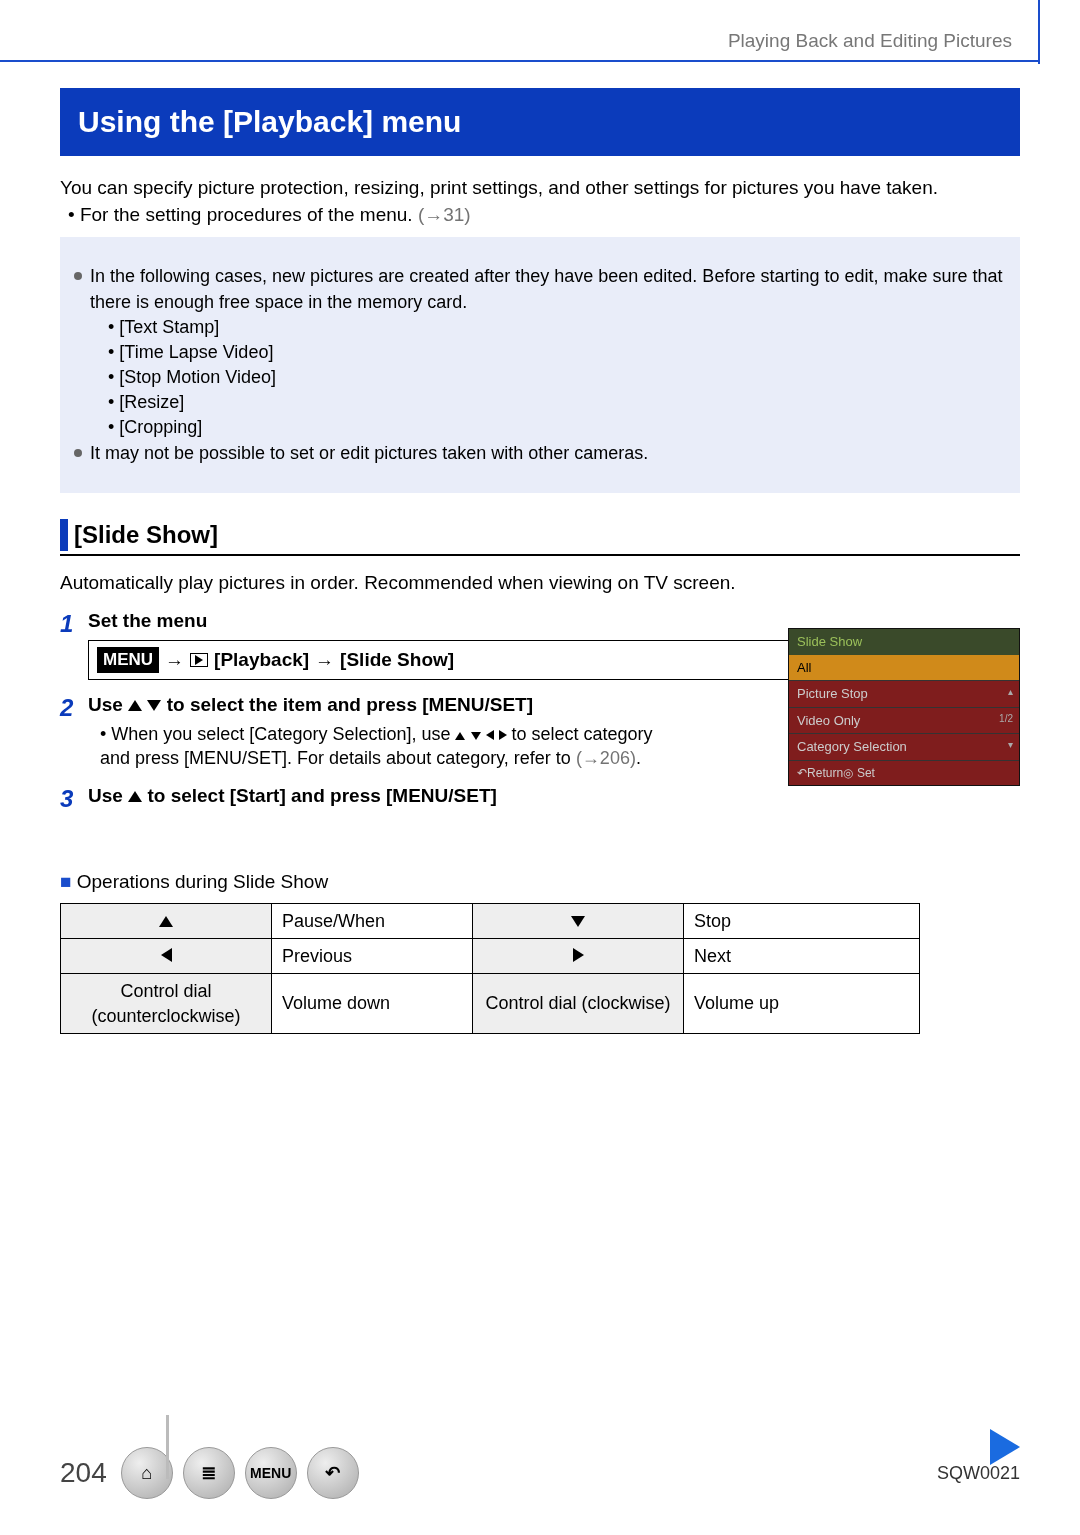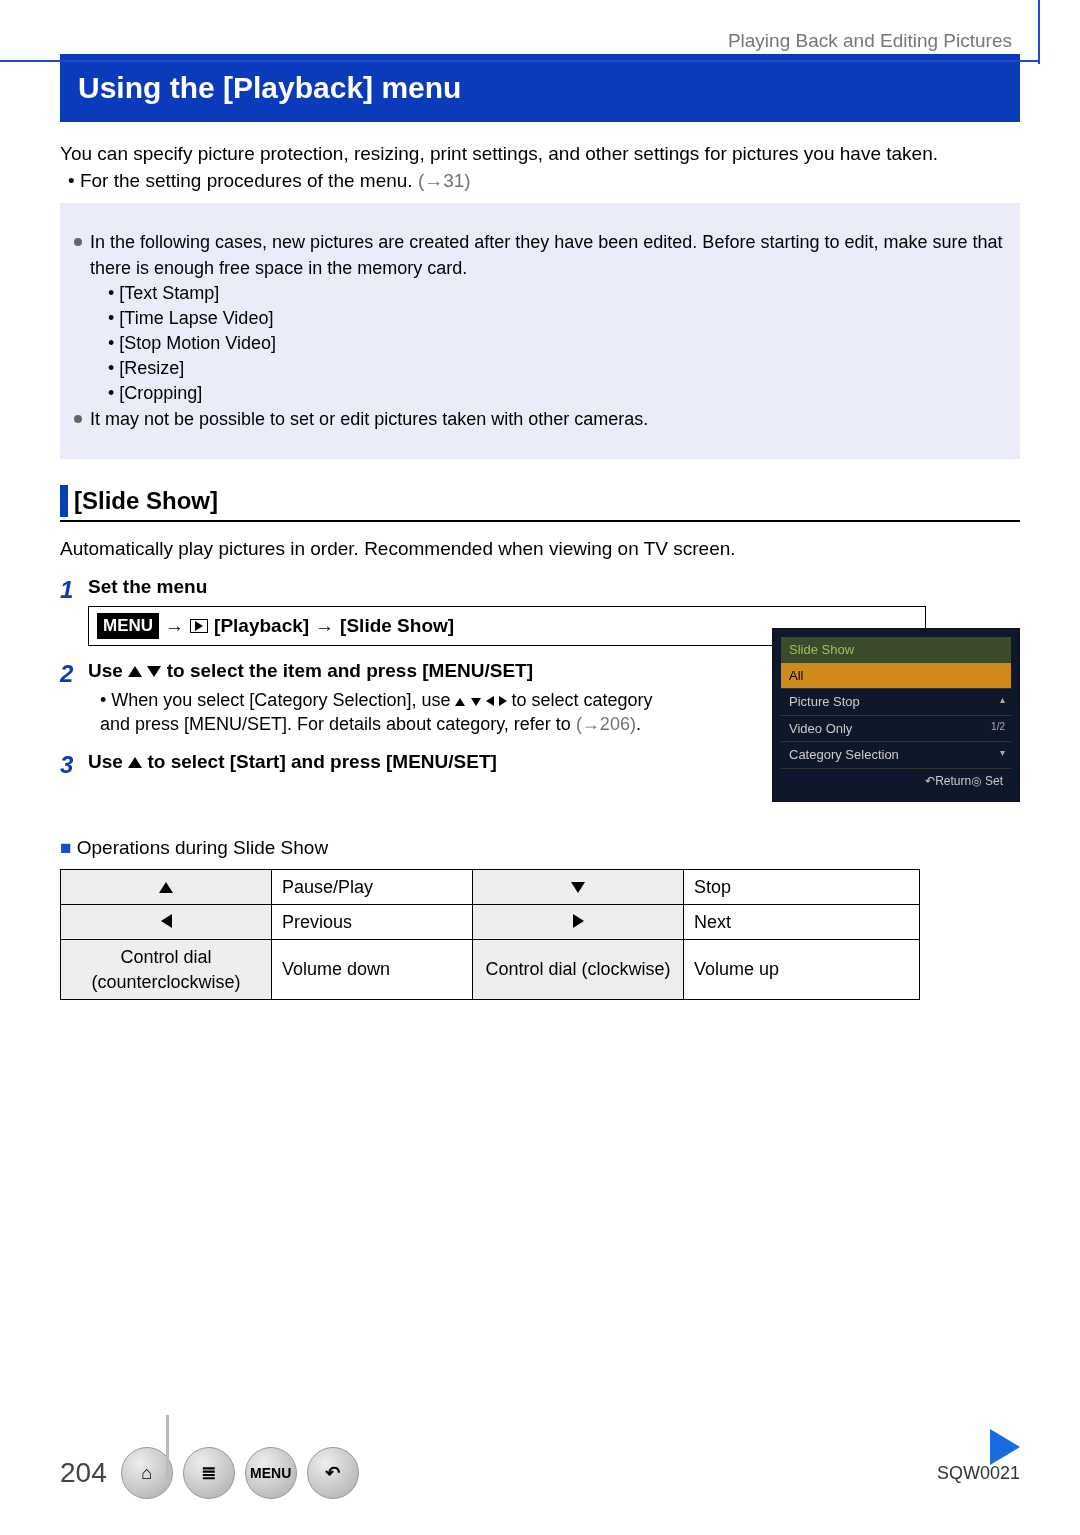--- a/index.html
+++ b/index.html
@@ -1,20 +1,20 @@
 <!DOCTYPE html>
 <html><head>
 <meta charset="utf-8">
 <style>
 body{margin:0;font-family:Arial,Helvetica,sans-serif;color:#000;background:#fff;font-size:19px;line-height:1.35}
 .page{width:1080px;height:1535px;position:relative;box-sizing:border-box;padding:30px 60px 0 60px}
 .topbar{border-top:2px solid #1a4dcc;border-right:2px solid #1a4dcc;height:2px;position:absolute;left:0;right:40px;top:60px}
 .rightbar{border-right:2px solid #1a4dcc;position:absolute;top:0;right:40px;width:0;height:62px}
 .section-label{text-align:right;color:#777;font-size:19px;margin-top:-2px;margin-right:8px}
-.main-title{background:#0b3bbb;color:#fff;font-size:30px;font-weight:bold;padding:14px 18px;margin-bottom:18px}
+.main-title{background:#0b3bbb;color:#fff;font-size:30px;font-weight:bold;padding:14px 18px;margin-top:34px;margin-bottom:18px}
 .intro{line-height:1.45}
 .bullet-dot{margin-left:8px}
 .link{color:#737373}
 .notes-box{background:#e9edf9;padding:27px 14px;margin-top:10px;font-size:18px;line-height:1.4}
 .note-line{position:relative;padding-left:16px}
 .note-line::before{content:"";position:absolute;left:0;top:8px;width:8px;height:8px;background:#666;border-radius:50%}
 .sub-dot{padding-left:34px}
 .subheading{margin-top:26px;font-size:24px;font-weight:bold;border-bottom:2px solid #000;padding-bottom:3px;padding-left:14px;position:relative}
 .subheading::before{content:"";position:absolute;left:0;top:0;bottom:3px;width:8px;background:#0b3bbb}
 .desc{margin-top:14px}
@@ -24,25 +24,25 @@
 .step-title{font-weight:bold}
 .menu-path{border:1px solid #000;padding:6px 8px;margin-top:6px;display:flex;align-items:center;gap:6px;font-weight:bold;width:820px}
 .menu-badge{background:#000;color:#fff;padding:2px 6px;font-size:17px}
 .play-icon{border:1.5px solid #000;padding:1px 4px;display:inline-flex;align-items:center}
 .tri{width:0;height:0;border-style:solid}
 .tri-up{border-width:0 7px 11px 7px;border-color:transparent transparent #000 transparent;display:inline-block}
 .tri-down{border-width:11px 7px 0 7px;border-color:#000 transparent transparent transparent;display:inline-block}
 .tri-left{border-width:7px 11px 7px 0;border-color:transparent #000 transparent transparent;display:inline-block}
 .tri-right{border-width:7px 0 7px 11px;border-color:transparent transparent transparent #000;display:inline-block}
 .step-sub{font-size:18px;margin-top:4px;padding-left:12px}
-.screenshot{position:absolute;right:60px;top:628px;width:230px;background:#0f172a;color:#ccc;font-size:13px;padding:8px;border:1px solid #111}
+.screenshot{position:absolute;right:60px;top:628px;width:230px;background:#7f1d1d;color:#ccc;font-size:13px;padding:0;border:1px solid #111}
 .ss-head{background:#3a4a2a;color:#9bc05a;padding:4px 8px;font-size:13px}
 .ss-sel{background:#d08a1a;color:#000;padding:4px 8px}
 .ss-row{padding:4px 8px;position:relative;border-top:1px solid #333}
-.ss-foot{display:flex;justify-content:flex-end;padding:4px 8px;border-top:1px solid #333;font-size:12px}
+.ss-foot{display:flex;justify-content:flex-start;padding:4px 8px;border-top:1px solid #333;font-size:12px}
 .ss-ind{position:absolute;right:6px;font-size:10px;color:#aaa}
 .ops-head{margin-top:54px;font-weight:normal}
 .ops-head::before{content:"■ ";color:#1a4dcc}
 table.ops{border-collapse:collapse;width:860px;margin-top:8px;font-size:18px}
 table.ops td{border:1px solid #000;padding:5px 10px}
 .tcenter{text-align:center;background:#eee}
 .footer{position:absolute;bottom:36px;left:60px;right:60px;display:flex;align-items:center;justify-content:space-between}
 .page-num{font-size:28px;color:#444}
 .nav-btns{display:flex;gap:10px;margin-left:14px}
 .nav-btn{width:50px;height:50px;border-radius:50%;background:radial-gradient(circle at 35% 30%,#eee,#aaa);display:flex;align-items:center;justify-content:center;border:1px solid #999;font-size:18px;font-weight:bold}
@@ -128,21 +128,21 @@
       <span>↶<span>Return</span></span>
       <span>◎ <span>Set</span></span>
     </div>
   </div>
 
   <div class="ops-head">Operations during Slide Show</div>
   <table class="ops">
     <tbody>
         <tr>
       <td class="tcenter" style="width:190px"><span class="tri tri-up"></span></td>
-      <td style="width:180px">Pause/Play</td>
+      <td style="width:180px">Pause/When</td>
       <td class="tcenter" style="width:190px"><span class="tri tri-down"></span></td>
       <td>Stop</td>
     </tr>
     <tr>
       <td class="tcenter"><span class="tri tri-left"></span></td>
       <td>Previous</td>
       <td class="tcenter"><span class="tri tri-right"></span></td>
       <td>Next</td>
     </tr>
     <tr>

